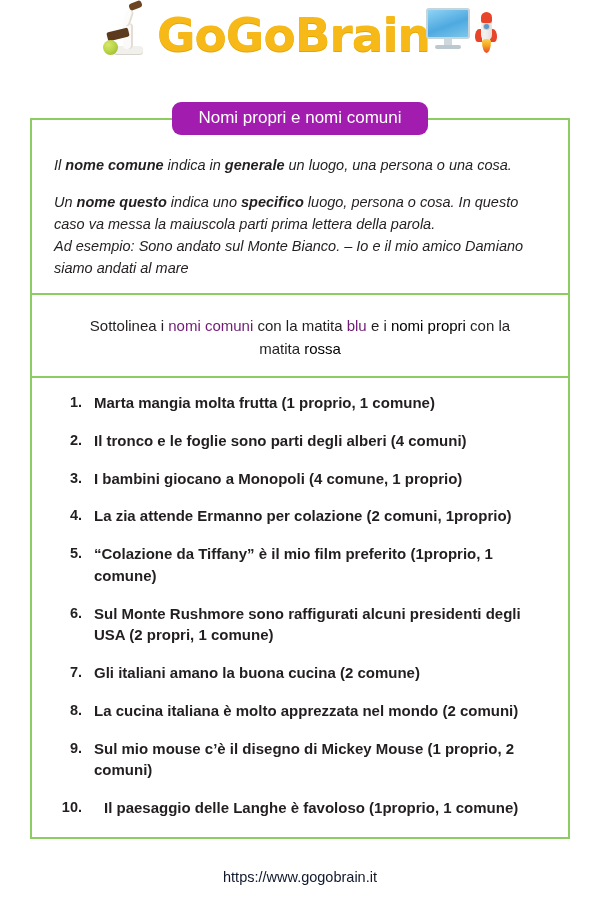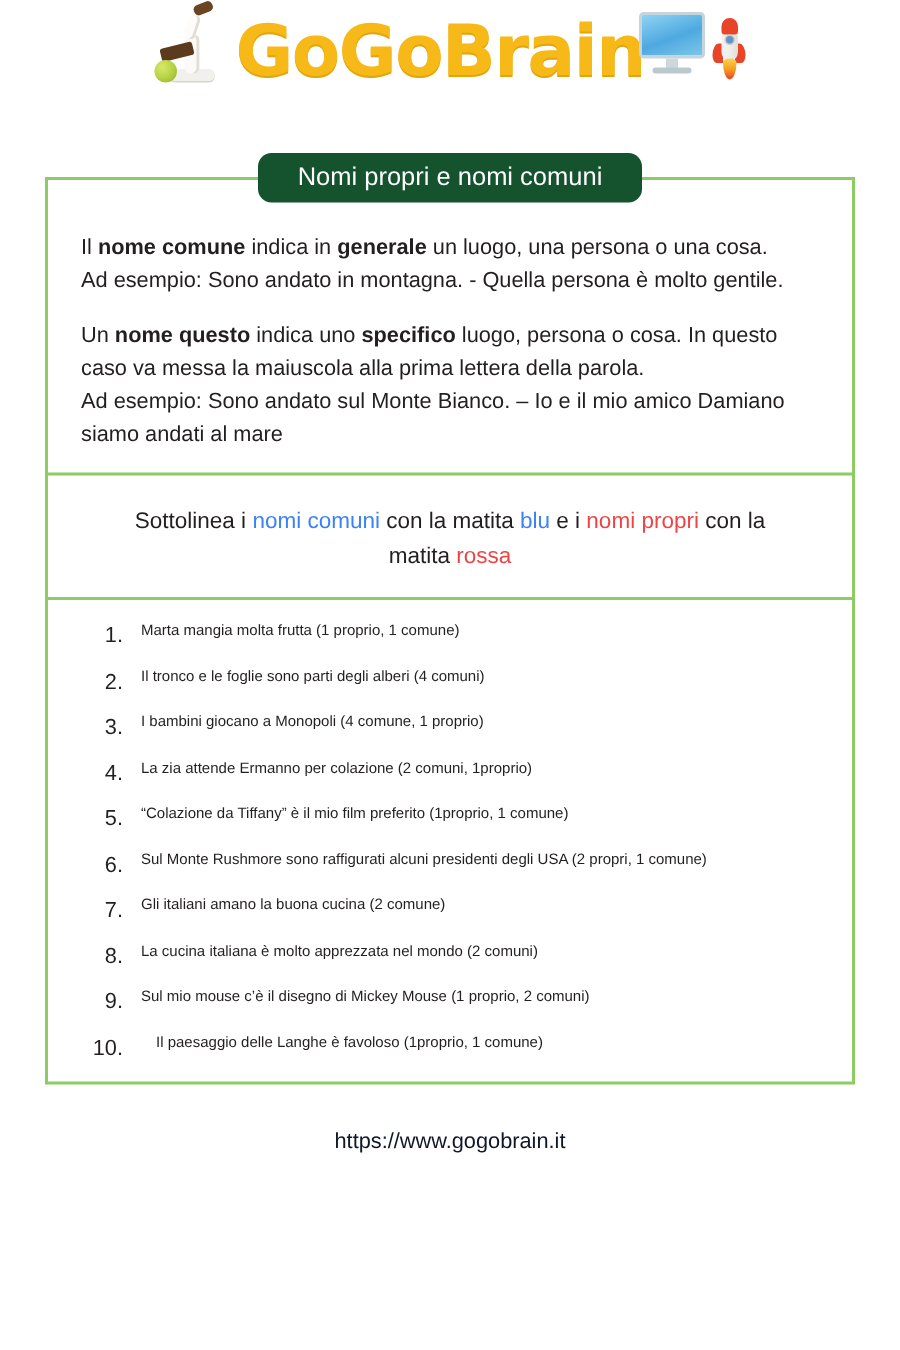--- a/index.html
+++ b/index.html
@@ -205,34 +205,35 @@
   .title-banner-wrap {
     position: absolute;
     top: -18px;
     left: 0;
     right: 0;
     display: flex;
     justify-content: center;
     pointer-events: none;
   }
   .title-banner {
-    background: #14532d;
+    background: #a21caf;
     color: #ffffff;
     font-size: 17px;
     padding: 7px 26px 9px;
     border-radius: 9px;
     line-height: 1;
     pointer-events: auto;
   }
 
   .section {
     padding: 16px 22px 14px 22px;
   }
   .section-explain {
     padding-top: 34px;
+    font-style: italic;
   }
   .divider {
     height: 2px;
     background: #8ccc63;
   }
   .para {
     font-size: 14.5px;
     line-height: 1.52;
     margin: 0;
     color: #231f20;
@@ -243,40 +244,41 @@
   .para b { font-weight: bold; }
 
   .instruction {
     font-size: 15px;
     line-height: 1.5;
     text-align: center;
     margin: 0;
     padding: 4px 14px 2px;
     color: #231f20;
   }
-  .blue { color: #3b82f6; }
-  .red  { color: #ef4444; }
+  .blue { color: #701a75; }
+  .red  { color: #000000; }
 
   .section-exercises {
     padding: 14px 22px 16px 14px;
   }
   ol.exercise-list {
     margin: 0;
     padding: 0;
     list-style: none;
     counter-reset: ex;
   }
   ol.exercise-list li {
     counter-increment: ex;
     position: relative;
     padding-left: 48px;
-    font-size: 10px;
+    font-size: 15px;
     line-height: 1.45;
     margin-bottom: 16px;
     color: #231f20;
+    font-weight: bold;
   }
   ol.exercise-list li:last-child { margin-bottom: 2px; }
   ol.exercise-list li::before {
     content: counter(ex) ".";
     position: absolute;
     left: 0;
     top: 0;
     width: 36px;
     text-align: right;
     font-size: 14.5px;
@@ -323,24 +325,23 @@
 
 <div class="sheet">
 
   <div class="title-banner-wrap">
     <div class="title-banner">Nomi propri e nomi comuni</div>
   </div>
 
   <div class="section section-explain">
     <p class="para">
       <span>Il </span><b>nome comune</b><span> indica in </span><b>generale</b><span> un luogo, una persona o una cosa.</span><br>
-      <span>Ad esempio: Sono andato in montagna. - Quella persona è molto gentile.</span>
     </p>
     <p class="para">
-      <span>Un </span><b>nome questo</b><span> indica uno </span><b>specifico</b><span> luogo, persona o cosa. In questo caso va messa la maiuscola alla prima lettera della parola.</span><br>
+      <span>Un </span><b>nome questo</b><span> indica uno </span><b>specifico</b><span> luogo, persona o cosa. In questo caso va messa la maiuscola parti prima lettera della parola.</span><br>
       <span>Ad esempio: Sono andato sul Monte Bianco. – Io e il mio amico Damiano siamo andati al mare</span>
     </p>
   </div>
 
   <div class="divider"></div>
 
   <div class="section">
     <p class="instruction">
       <span>Sottolinea i </span><span class="blue">nomi comuni</span><span> con la matita </span><span class="blue">blu</span><span> e i </span><span class="red">nomi propri</span><span> con la matita </span><span class="red">rossa</span>
     </p>

